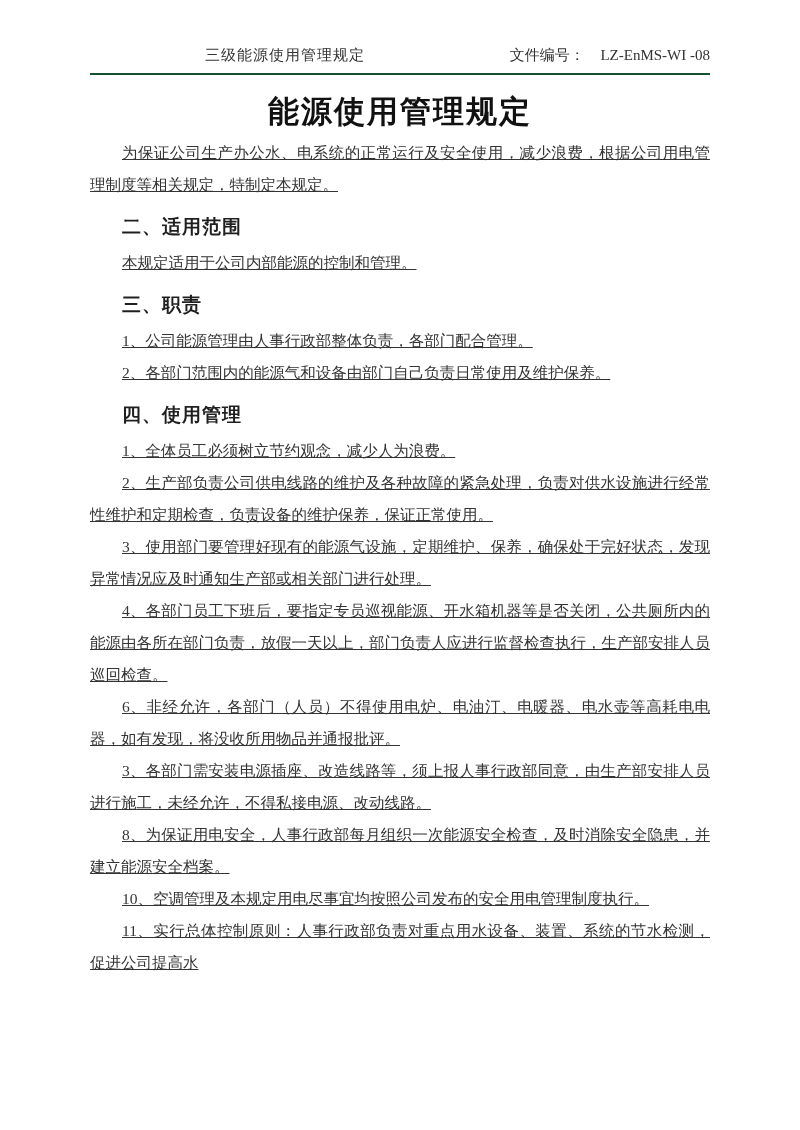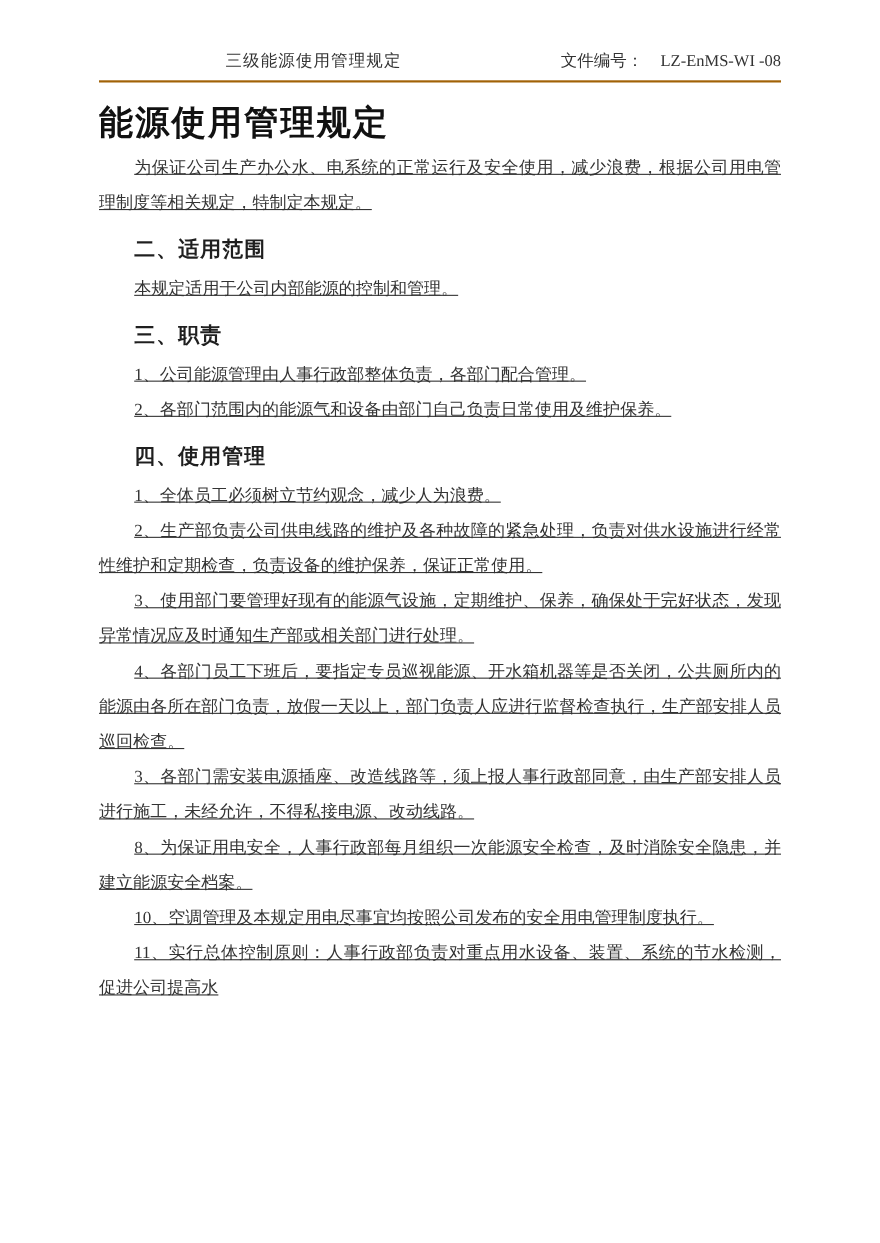--- a/index.html
+++ b/index.html
@@ -18,39 +18,40 @@
     overflow: hidden;
     font-family: "Liberation Serif", "DejaVu Serif", serif;
     color: #333333;
   }
   .header {
     display: flex;
     align-items: baseline;
     font-size: 15px;
     color: #333333;
     padding-bottom: 8px;
-    border-bottom: 2px solid #a16207;
+    border-bottom: 2px solid #14532d;
   }
   .header-doc-title {
     margin-left: 115px;
     letter-spacing: 1px;
   }
   .header-doc-number {
     margin-left: auto;
     white-space: nowrap;
   }
   .header-doc-number .num-value {
     margin-left: 12px;
     font-family: "Liberation Serif", "DejaVu Serif", serif;
   }
   .doc-main-title {
     font-family: "Liberation Sans", "DejaVu Sans", sans-serif;
     font-weight: bold;
     font-size: 31px;
     letter-spacing: 2px;
+    text-align: center;
     color: #111111;
     margin: 16px 0 4px 0;
   }
   .sec-heading {
     font-family: "Liberation Sans", "DejaVu Sans", sans-serif;
     font-weight: bold;
     font-size: 19px;
     color: #1f1f1f;
     margin: 13px 0 7px 0;
     padding-left: 32px;
@@ -88,18 +89,19 @@
 
   <div class="sec-heading">三、职责</div>
   <p class="para">1、公司能源管理由人事行政部整体负责，各部门配合管理。</p>
   <p class="para">2、各部门范围内的能源气和设备由部门自己负责日常使用及维护保养。</p>
 
   <div class="sec-heading">四、使用管理</div>
   <p class="para">1、全体员工必须树立节约观念，减少人为浪费。</p>
   <p class="para">2、生产部负责公司供电线路的维护及各种故障的紧急处理，负责对供水设施进行经常性维护和定期检查，负责设备的维护保养，保证正常使用。</p>
   <p class="para">3、使用部门要管理好现有的能源气设施，定期维护、保养，确保处于完好状态，发现异常情况应及时通知生产部或相关部门进行处理。</p>
   <p class="para">4、各部门员工下班后，要指定专员巡视能源、开水箱机器等是否关闭，公共厕所内的能源由各所在部门负责，放假一天以上，部门负责人应进行监督检查执行，生产部安排人员巡回检查。</p>
+  <p class="para">6、非经允许，各部门（人员）不得使用电炉、电油汀、电暖器、电水壶等高耗电电器，如有发现，将没收所用物品并通报批评。</p>
   <p class="para">3、各部门需安装电源插座、改造线路等，须上报人事行政部同意，由生产部安排人员进行施工，未经允许，不得私接电源、改动线路。</p>
   <p class="para">8、为保证用电安全，人事行政部每月组织一次能源安全检查，及时消除安全隐患，并建立能源安全档案。</p>
   <p class="para">10、空调管理及本规定用电尽事宜均按照公司发布的安全用电管理制度执行。</p>
   <p class="para">11、实行总体控制原则：人事行政部负责对重点用水设备、装置、系统的节水检测，促进公司提高水</p>
 
 </div>
 
 </body></html>

